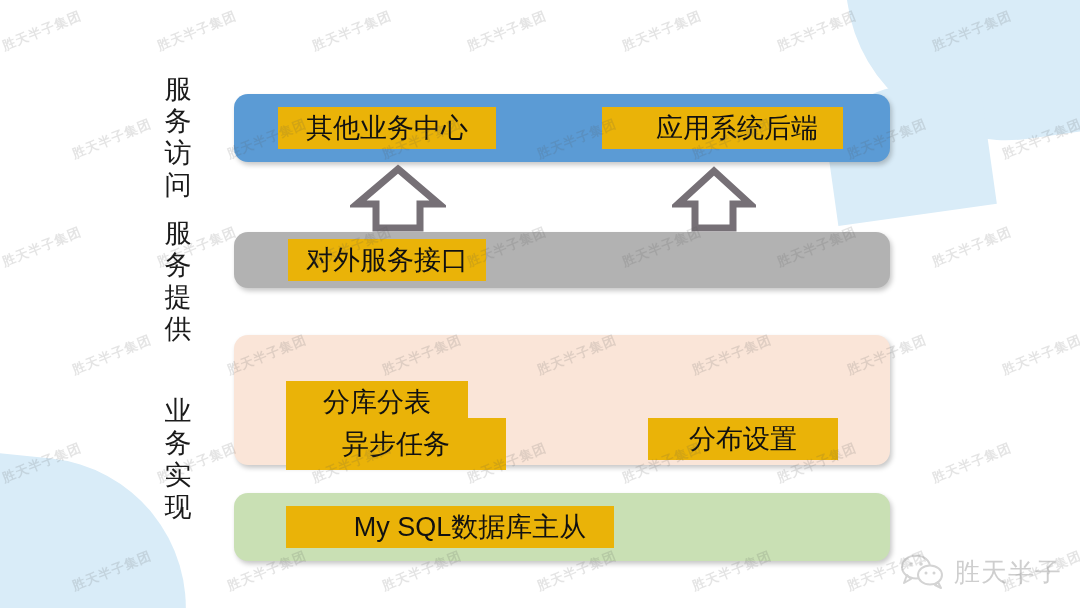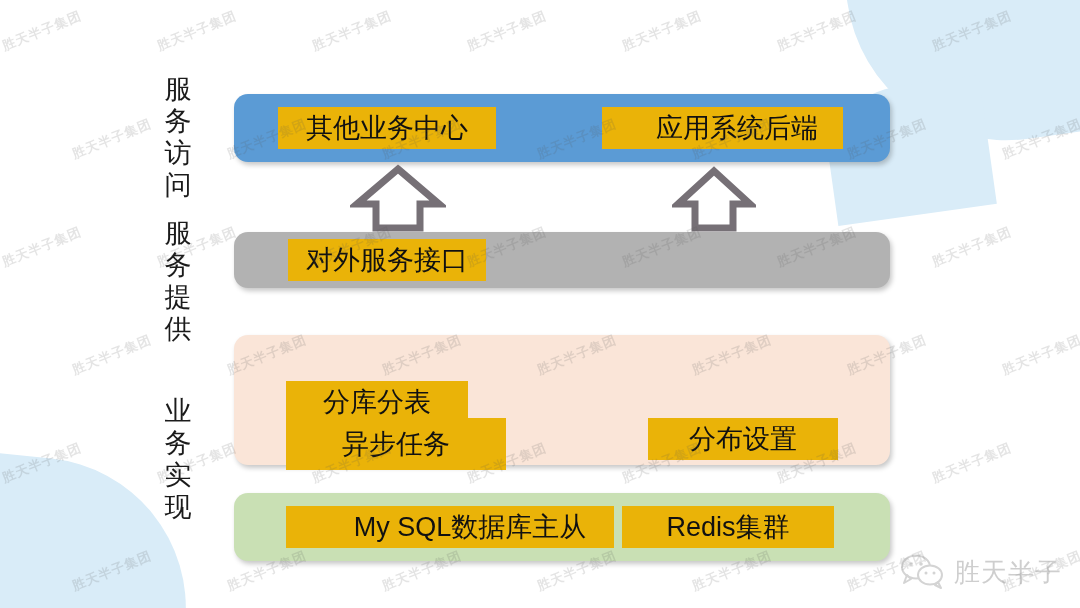--- a/index.html
+++ b/index.html
@@ -197,23 +197,20 @@
       <span>异步任务</span>
     </div>
     <div class="chip" style="left:373px; top:83px; width:190px; height:42px;margin-left:41px;">
       <span>分布设置</span>
     </div>
   </div>
 
   <div class="band green" style="left:234px; top:493px; width:656px; height:68px;">
     <div class="chip sans" style="left:52px; top:13px; width:288px; height:42px;padding-left:40px;">
       <span>My SQL数据库主从</span>
-    </div>
-    <div class="chip sans" style="left:388px; top:13px; width:212px; height:42px;">
-      <span>Redis集群</span>
     </div>
   </div>
 
   <div id="watermarks">
       <div class="wm" style="left: 0px; top: 22px;">胜天半子集团</div>
       <div class="wm" style="left: 155px; top: 22px;">胜天半子集团</div>
       <div class="wm" style="left: 310px; top: 22px;">胜天半子集团</div>
       <div class="wm" style="left: 465px; top: 22px;">胜天半子集团</div>
       <div class="wm" style="left: 620px; top: 22px;">胜天半子集团</div>
       <div class="wm" style="left: 775px; top: 22px;">胜天半子集团</div>

